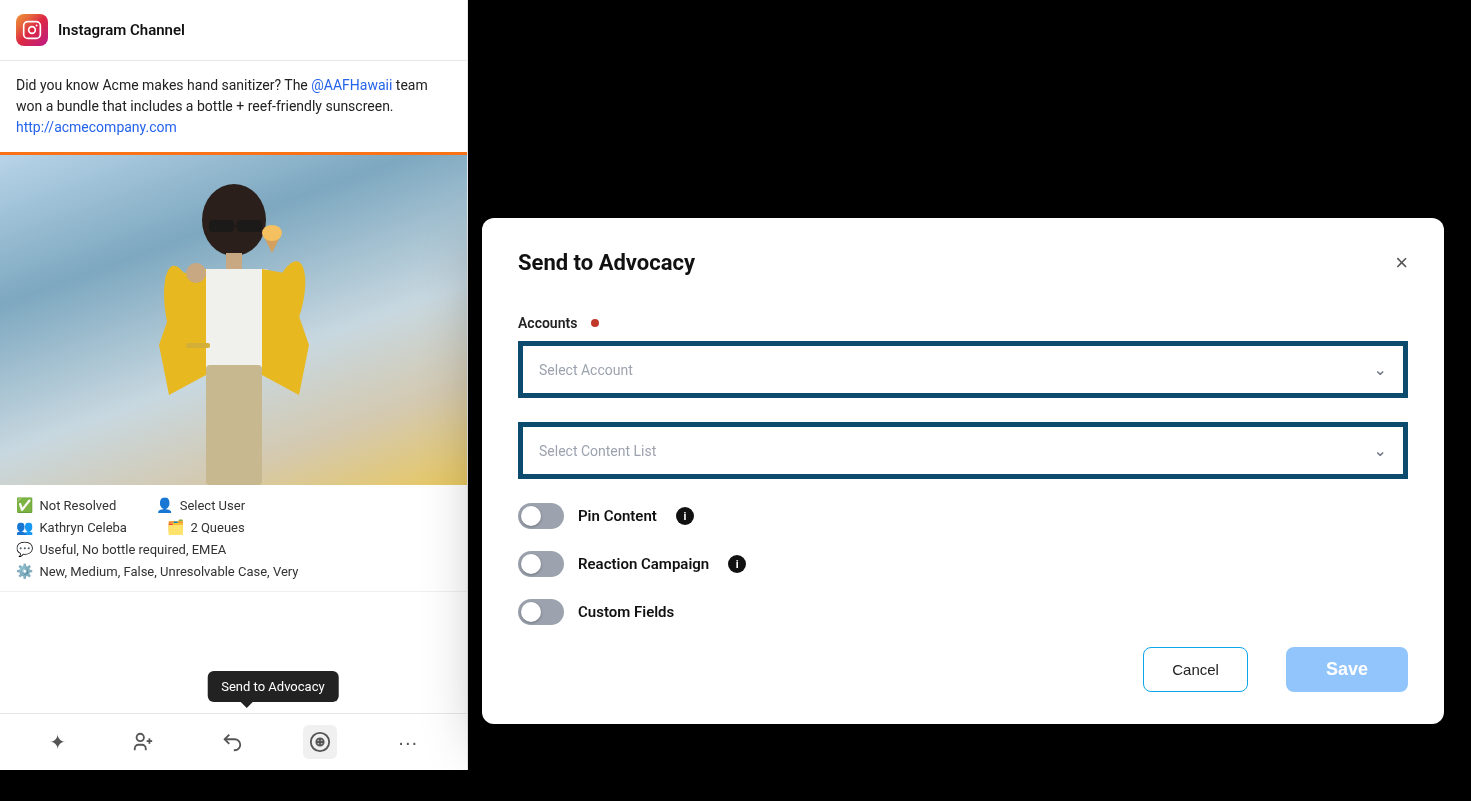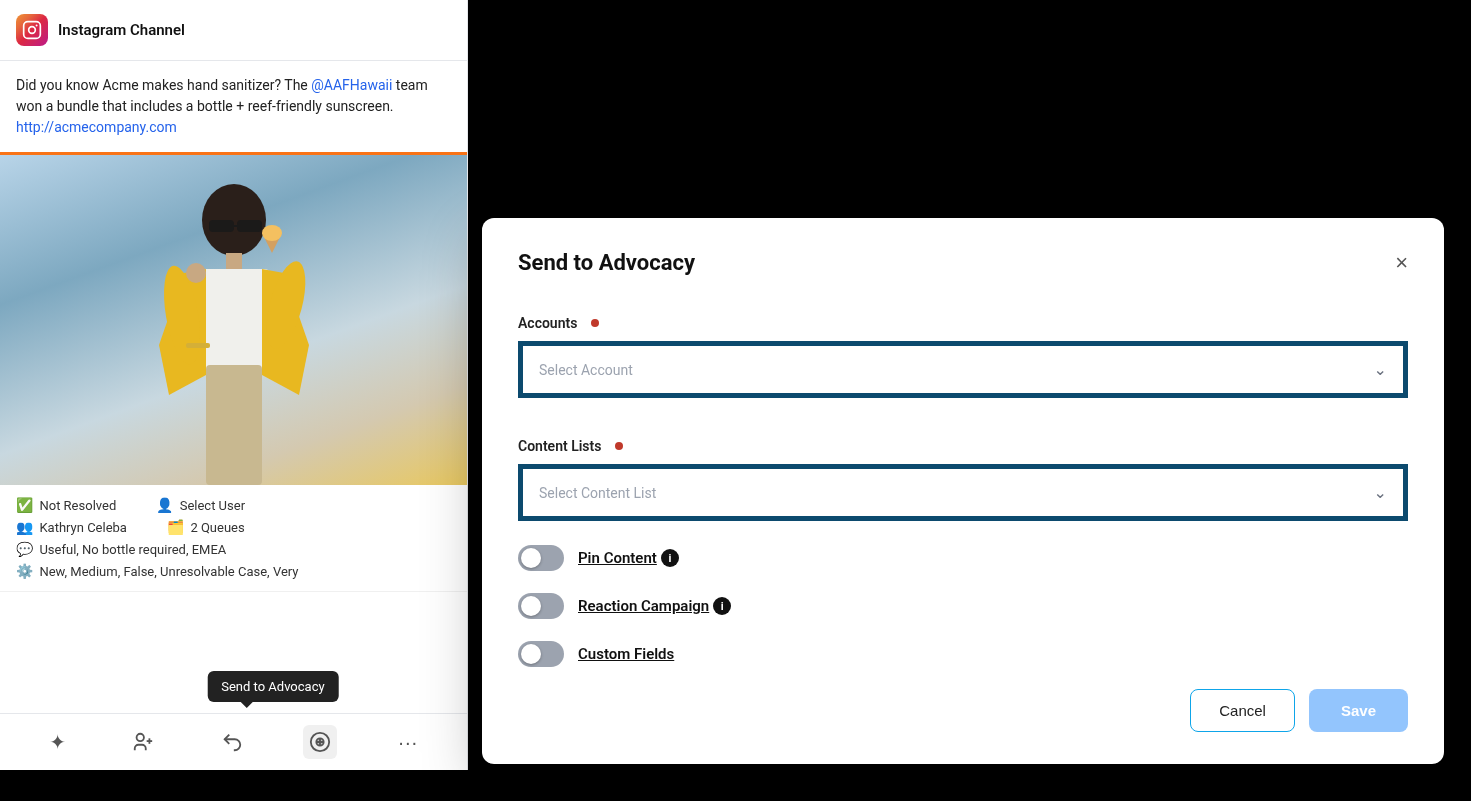--- a/index.html
+++ b/index.html
@@ -269,22 +269,21 @@
       border-radius: 50%;
       box-shadow: 0 1px 3px rgba(0,0,0,0.3);
     }
 
     .toggle-label {
       font-size: 15px;
       font-weight: 600;
       color: #111;
       display: flex;
       align-items: center;
-      gap: 4px;
-      text-decoration: underline;
+      gap: 19px;
     }
 
     .info-icon {
       width: 18px;
       height: 18px;
       background: #111;
       border-radius: 50%;
       color: #fff;
       font-size: 11px;
       display: inline-flex;
@@ -306,28 +305,29 @@
       border: 1px solid #0ea5e9;
       border-radius: 8px;
       background: #fff;
       font-size: 15px;
       font-weight: 500;
       color: #222;
       cursor: pointer;
     }
 
     .btn-save {
-      padding: 12px 32px;
+      padding: 12px 40px;
       border: none;
       border-radius: 8px;
       background: #93c5fd;
-      font-size: 15px;
+      font-size: 18px;
       font-weight: 600;
       color: #fff;
       cursor: pointer;
+      margin-left: 24px;
     }
 
     
     .person {
       position: absolute;
       bottom: 0;
       left: 50%;
       transform: translateX(-50%);
     }
   </style>
@@ -464,24 +464,20 @@
       <span>Accounts</span>
       <span class="required-dot"></span>
     </div>
     <div class="select-dropdown">
       <span style="color:#9ca3af;">Select Account</span>
       <span class="chevron">⌄</span>
     </div>
   </div>
 
   <div class="form-section">
-    <div class="form-label">
-      <span>Content Lists</span>
-      <span class="required-dot"></span>
-    </div>
     <div class="select-dropdown">
       <span style="color:#9ca3af;">Select Content List</span>
       <span class="chevron">⌄</span>
     </div>
   </div>
 
   <div class="toggle-row">
     <div class="toggle-switch">
       <div class="knob"></div>
     </div>

